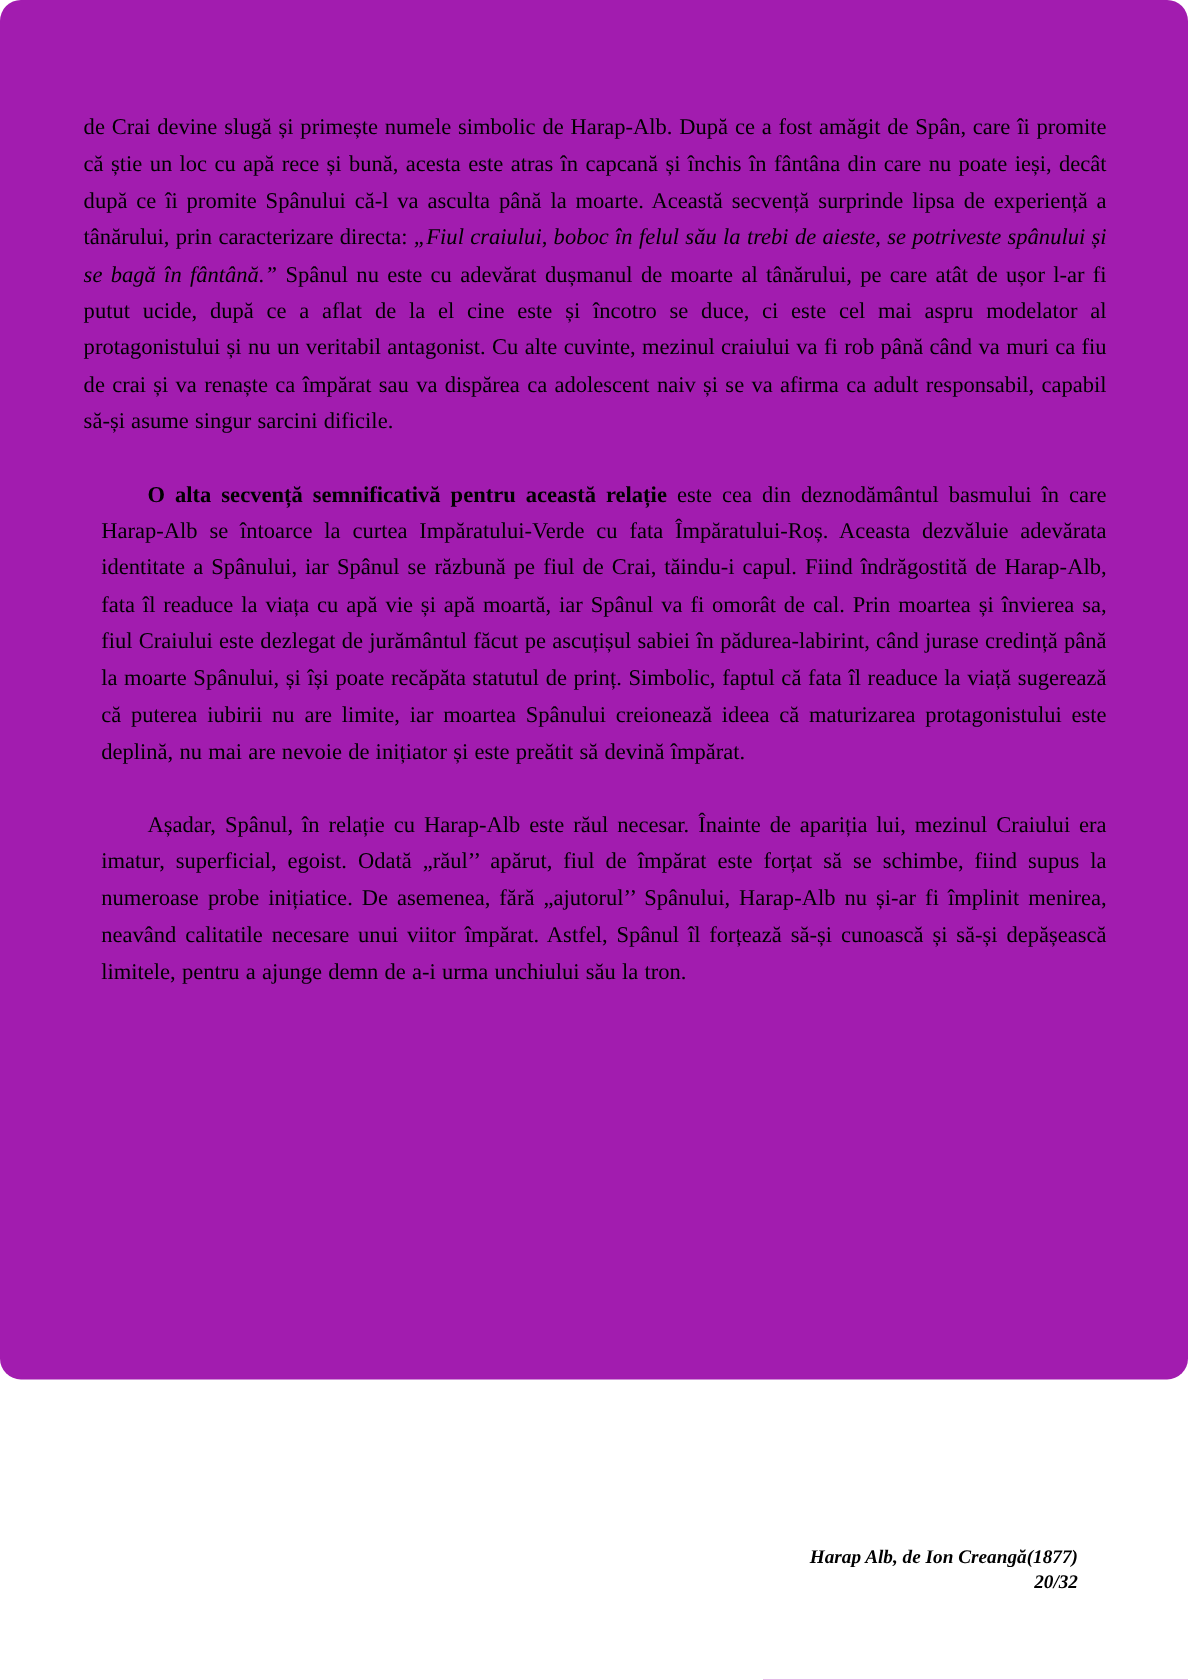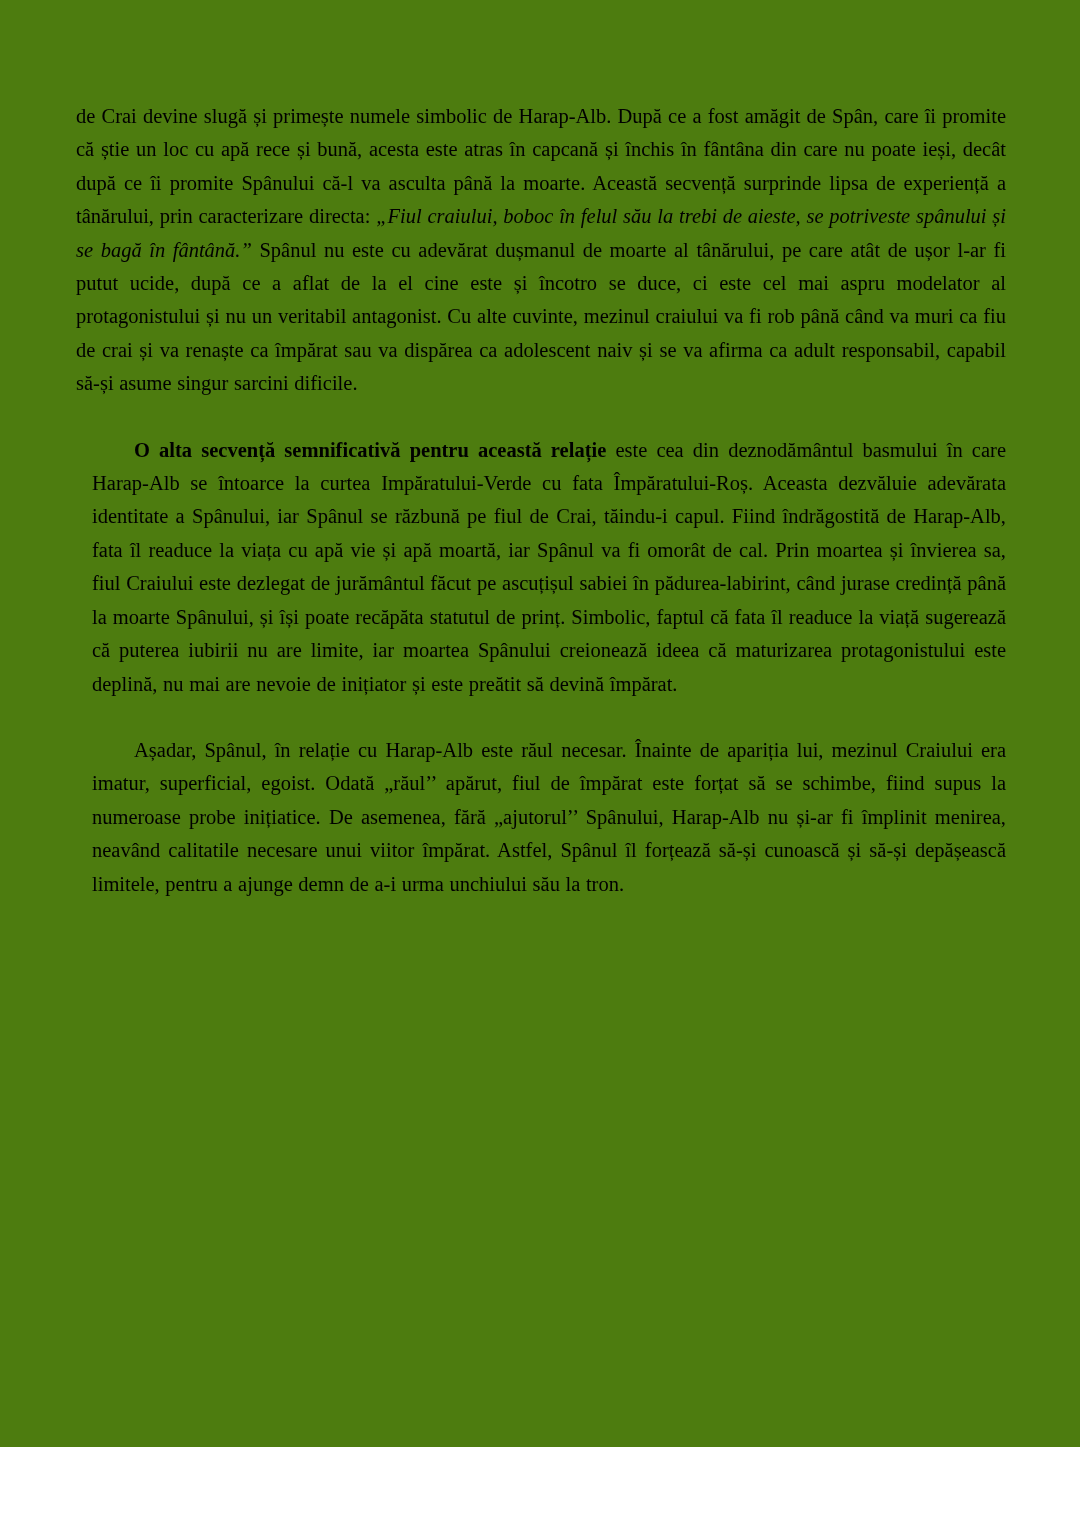--- a/index.html
+++ b/index.html
@@ -13,22 +13,23 @@
     color: #000000;
     font-family: "Liberation Serif", serif;
     position: relative;
     overflow: hidden;
   }
   .page {
     position: absolute;
     left: 0;
     top: 0;
     width: 1080px;
-    height: 1447px;
-    background: #4d7c0f;
+    height: 1254px;
+    background: #a21caf;
+    border-radius: 19px;
   }
   .page-content {
     position: absolute;
     left: 76px;
     top: 100px;
     width: 930px;
   }
   p.body-par {
     font-size: 20.5px;
     line-height: 33.4px;
@@ -65,14 +66,18 @@
   <div class="page-content">
 
     <p class="body-par"><span>de Crai devine slugă și primește  numele simbolic de Harap-Alb. După ce a fost amăgit de Spân, care îi promite că știe un loc cu apă rece și bună, acesta este atras în capcană și închis în fântâna din care nu poate ieși, decât după ce îi promite Spânului că-l va asculta până la moarte. Această secvență surprinde lipsa de experiență a tânărului, prin caracterizare directa: </span><span class="quote-italic">„Fiul craiului, boboc în felul său la trebi de aieste, se potriveste spânului și se bagă în fântână.” </span><span>Spânul nu este cu adevărat dușmanul de moarte al tânărului, pe care atât de ușor l-ar fi putut ucide, după ce a aflat de la el cine este și încotro se duce, ci este cel mai aspru modelator al protagonistului și nu un veritabil antagonist. Cu alte cuvinte, mezinul craiului va fi rob până când va muri ca fiu de crai și va renaște ca împărat sau va dispărea ca adolescent naiv și se va afirma ca adult responsabil, capabil să-și asume singur sarcini dificile.</span></p>
 
     <p class="body-par indent"><span class="lead-bold">O alta secvență semnificativă pentru această relație</span><span> este cea din deznodământul basmului în care Harap-Alb se întoarce la curtea Impăratului-Verde cu fata Împăratului-Roș. Aceasta dezvăluie adevărata identitate a Spânului, iar Spânul  se răzbună pe fiul de Crai, tăindu-i capul. Fiind îndrăgostită de Harap-Alb, fata îl readuce la viața cu apă vie și apă moartă, iar Spânul va fi omorât de cal. Prin moartea și învierea sa, fiul Craiului este dezlegat de jurământul făcut pe ascuțișul sabiei în pădurea-labirint, când jurase credință până la moarte Spânului, și își poate recăpăta statutul de prinț. Simbolic, faptul că fata îl readuce la viață sugerează  că puterea iubirii nu are limite, iar moartea Spânului creionează ideea că maturizarea protagonistului este deplină,  nu mai are nevoie de inițiator și este preătit să devină împărat.</span></p>
 
     <p class="body-par indent"><span>Așadar, Spânul, în relație cu Harap-Alb este răul necesar.  Înainte de apariția lui, mezinul Craiului era imatur, superficial, egoist. Odată „răul’’ apărut, fiul de împărat este forțat să se schimbe, fiind supus la numeroase probe inițiatice. De asemenea, fără „ajutorul’’ Spânului, Harap-Alb nu și-ar fi împlinit menirea, neavând calitatile necesare unui viitor împărat. Astfel, Spânul  îl forțează să-și cunoască și să-și depășească limitele, pentru a ajunge demn de a-i urma unchiului său la tron.</span></p>
 
   </div>
 
+  <div class="page-footer">
+    <div>Harap Alb, de Ion Creangă(1877)</div>
+    <div>20/32</div>
+  </div>
 
 </div>
 
 </body></html>

